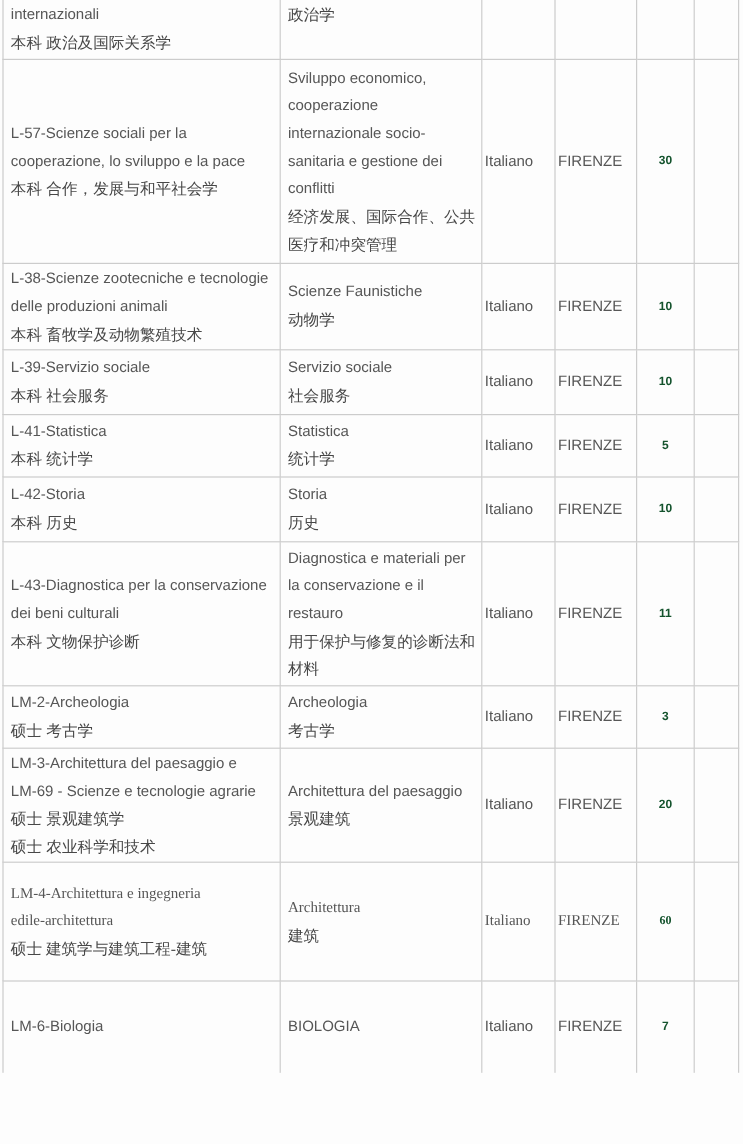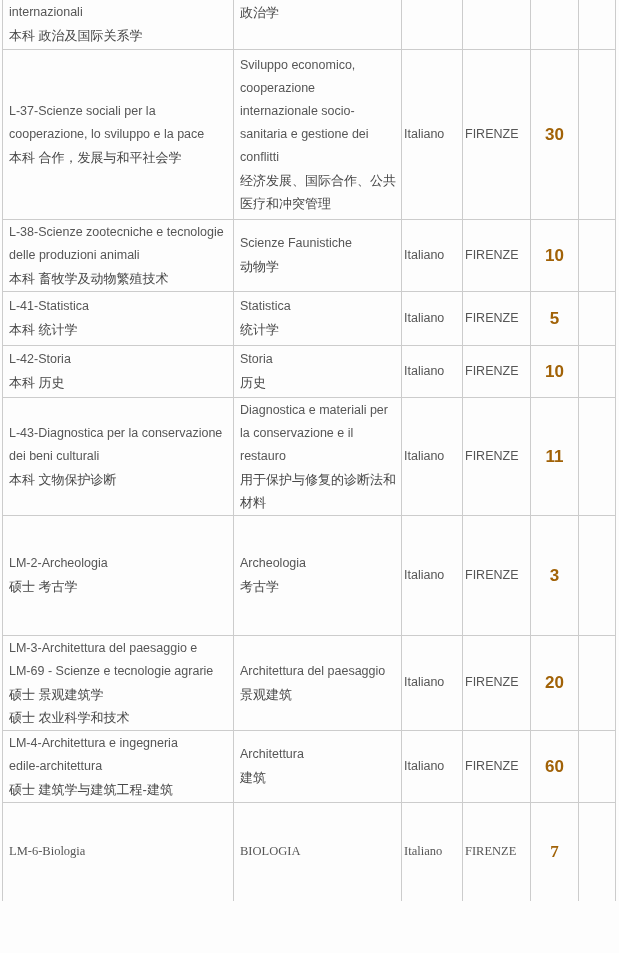--- a/index.html
+++ b/index.html
@@ -33,22 +33,22 @@
   }
   tr:first-child td { border-top: none; }
   tr:last-child td { border-bottom: none; }
   .line { white-space: nowrap; }
   .line.cn { color: #474747; font-size: 13px; }
   .c-degree, .c-program { text-align: left; }
   .c-language, .c-city { text-align: left; padding: 1px 2px; }
   .c-quota {
     text-align: center;
     font-weight: bold;
-    color: #a16207;
-    font-size: 17px;
+    color: #14532d;
+    font-size: 10px;
   }
   .c-extra { }
   
   tr:nth-child(1)  { height: 49px; }
   tr:nth-child(2)  { height: 170px; }
   tr:nth-child(3)  { height: 69px; margin-top: 42px; }
   tr:nth-child(4)  { height: 54px; }
   tr:nth-child(5)  { height: 52px; }
   tr:nth-child(6)  { height: 54px; }
   tr:nth-child(7)  { height: 120px; }
@@ -83,21 +83,21 @@
     <td class="c-program">
             <div class="line cn">政治学</div>
           </td>
     <td class="c-language"></td>
     <td class="c-city"></td>
     <td class="c-quota"></td>
     <td class="c-extra"></td>
   </tr>
         <tr>
     <td class="c-degree">
-            <div class="line">L-37-Scienze sociali per la</div>
+            <div class="line">L-57-Scienze sociali per la</div>
             <div class="line">cooperazione, lo sviluppo e la pace</div>
             <div class="line cn">本科 合作，发展与和平社会学</div>
           </td>
     <td class="c-program">
             <div class="line">Sviluppo economico,</div>
             <div class="line">cooperazione</div>
             <div class="line">internazionale socio-</div>
             <div class="line">sanitaria e gestione dei</div>
             <div class="line">conflitti</div>
             <div class="line cn">经济发展、国际合作、公共</div>
@@ -118,20 +118,34 @@
             <div class="line">Scienze Faunistiche</div>
             <div class="line cn">动物学</div>
           </td>
     <td class="c-language">Italiano</td>
     <td class="c-city">FIRENZE</td>
     <td class="c-quota">10</td>
     <td class="c-extra"></td>
   </tr>
         <tr>
     <td class="c-degree">
+            <div class="line">L-39-Servizio sociale</div>
+            <div class="line cn">本科 社会服务</div>
+          </td>
+    <td class="c-program">
+            <div class="line">Servizio sociale</div>
+            <div class="line cn">社会服务</div>
+          </td>
+    <td class="c-language">Italiano</td>
+    <td class="c-city">FIRENZE</td>
+    <td class="c-quota">10</td>
+    <td class="c-extra"></td>
+  </tr>
+        <tr>
+    <td class="c-degree">
             <div class="line">L-41-Statistica</div>
             <div class="line cn">本科 统计学</div>
           </td>
     <td class="c-program">
             <div class="line">Statistica</div>
             <div class="line cn">统计学</div>
           </td>
     <td class="c-language">Italiano</td>
     <td class="c-city">FIRENZE</td>
     <td class="c-quota">5</td>

